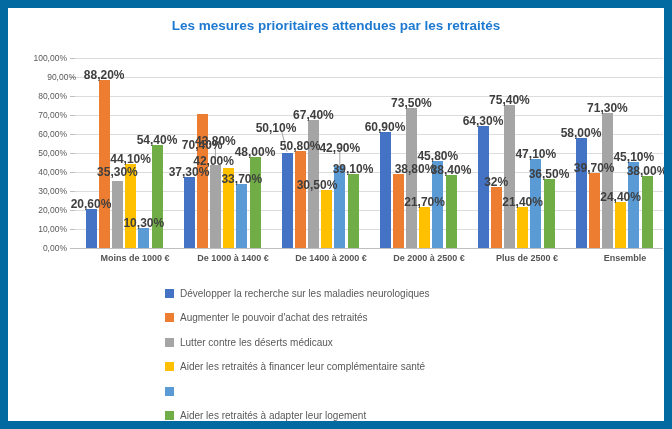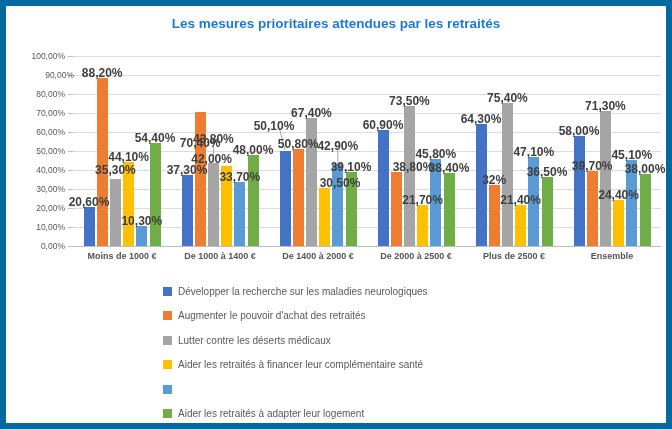--- a/index.html
+++ b/index.html
@@ -1,19 +1,19 @@
 <!DOCTYPE html>
 <html><head>
 <meta charset="utf-8">
 <style>
   html,body{margin:0;padding:0;background:#fff;}
   *{box-sizing:border-box;}
   .frame{
     position:relative;width:672px;height:429px;background:#ffffff;
-    border:6px solid #0369a1;overflow:hidden;
+    border:8px solid #0369a1;overflow:hidden;
     font-family:"Liberation Sans",sans-serif;
   }
   .chart-title{
     position:absolute;top:10px;left:0;width:100%;text-align:center;
     font-size:13.5px;font-weight:bold;letter-spacing:0px;
   }
   #plot{position:absolute;inset:0;}
   .gridline{position:absolute;height:1px;background:#dcdcdc;}
   .tick{position:absolute;height:1px;width:5px;background:#bfbfbf;}
   .axis-x{position:absolute;height:1px;background:#bfbfbf;}
@@ -21,21 +21,21 @@
     position:absolute;width:52px;text-align:right;font-size:8.5px;color:#595959;
     transform:translateY(-50%);
   }
   .bar{position:absolute;}
   .data-label{
     position:absolute;font-size:12px;color:#3f3f3f;white-space:nowrap;
     transform:translateX(-50%);z-index:3;font-weight:bold;
   }
   .category-label{
     position:absolute;text-align:center;font-size:9px;font-weight:600;color:#555555;
-    white-space:nowrap;transform:translateX(-50%);
+    white-space:nowrap;transform:translateX(-50%);margin-left:11px;
   }
   #leaders{position:absolute;inset:0;width:672px;height:429px;z-index:2;pointer-events:none;}
   .legend{position:absolute;left:157px;top:279px;}
   .legend-item{display:flex;align-items:center;height:12px;margin-bottom:12.6px;}
   .legend-swatch{width:9px;height:9px;margin-right:6px;flex:0 0 auto;}
   .legend-label{font-size:10px;color:#595959;white-space:nowrap;}
 </style>
 </head>
 <body>
 
@@ -109,21 +109,21 @@
       <div class="data-label" style="left: 403.4px; top: 88.35px;">73,50%</div>
       <div class="bar" style="left: 495.9px; top: 96.74px; width: 11px; height: 143.26px; background: rgb(165, 165, 165);"></div>
       <div class="data-label" style="left: 501.4px; top: 84.74px;">75,40%</div>
       <div class="bar" style="left: 593.9px; top: 104.53px; width: 11px; height: 135.47px; background: rgb(165, 165, 165);"></div>
       <div class="data-label" style="left: 599.4px; top: 92.53px;">71,30%</div>
       <div class="bar" style="left: 117.1px; top: 156.21px; width: 11px; height: 83.79px; background: rgb(255, 192, 0);"></div>
       <div class="data-label" style="left: 122.6px; top: 144.21px;">44,10%</div>
       <div class="bar" style="left: 215.1px; top: 160.2px; width: 11px; height: 79.8px; background: rgb(255, 192, 0);"></div>
       <div class="data-label" style="left: 205.6px; top: 146.2px;">42,00%</div>
       <div class="bar" style="left: 313.1px; top: 182.05px; width: 11px; height: 57.95px; background: rgb(255, 192, 0);"></div>
-      <div class="data-label" style="left: 334px; top: 170.05px;">30,50%</div>
+      <div class="data-label" style="left: 309px; top: 170.05px;">30,50%</div>
       <div class="bar" style="left: 411.1px; top: 198.77px; width: 11px; height: 41.23px; background: rgb(255, 192, 0);"></div>
       <div class="data-label" style="left: 416.6px; top: 186.77px;">21,70%</div>
       <div class="bar" style="left: 509.1px; top: 199.34px; width: 11px; height: 40.66px; background: rgb(255, 192, 0);"></div>
       <div class="data-label" style="left: 514.6px; top: 187.34px;">21,40%</div>
       <div class="bar" style="left: 607.1px; top: 193.64px; width: 11px; height: 46.36px; background: rgb(255, 192, 0);"></div>
       <div class="data-label" style="left: 612.6px; top: 181.64px;">24,40%</div>
       <div class="bar" style="left: 130.3px; top: 220.43px; width: 11px; height: 19.57px; background: rgb(91, 155, 213);"></div>
       <div class="data-label" style="left: 135.8px; top: 208.43px;">10,30%</div>
       <div class="bar" style="left: 228.3px; top: 175.97px; width: 11px; height: 64.03px; background: rgb(91, 155, 213);"></div>
       <div class="data-label" style="left: 233.8px; top: 163.97px;">33,70%</div>

